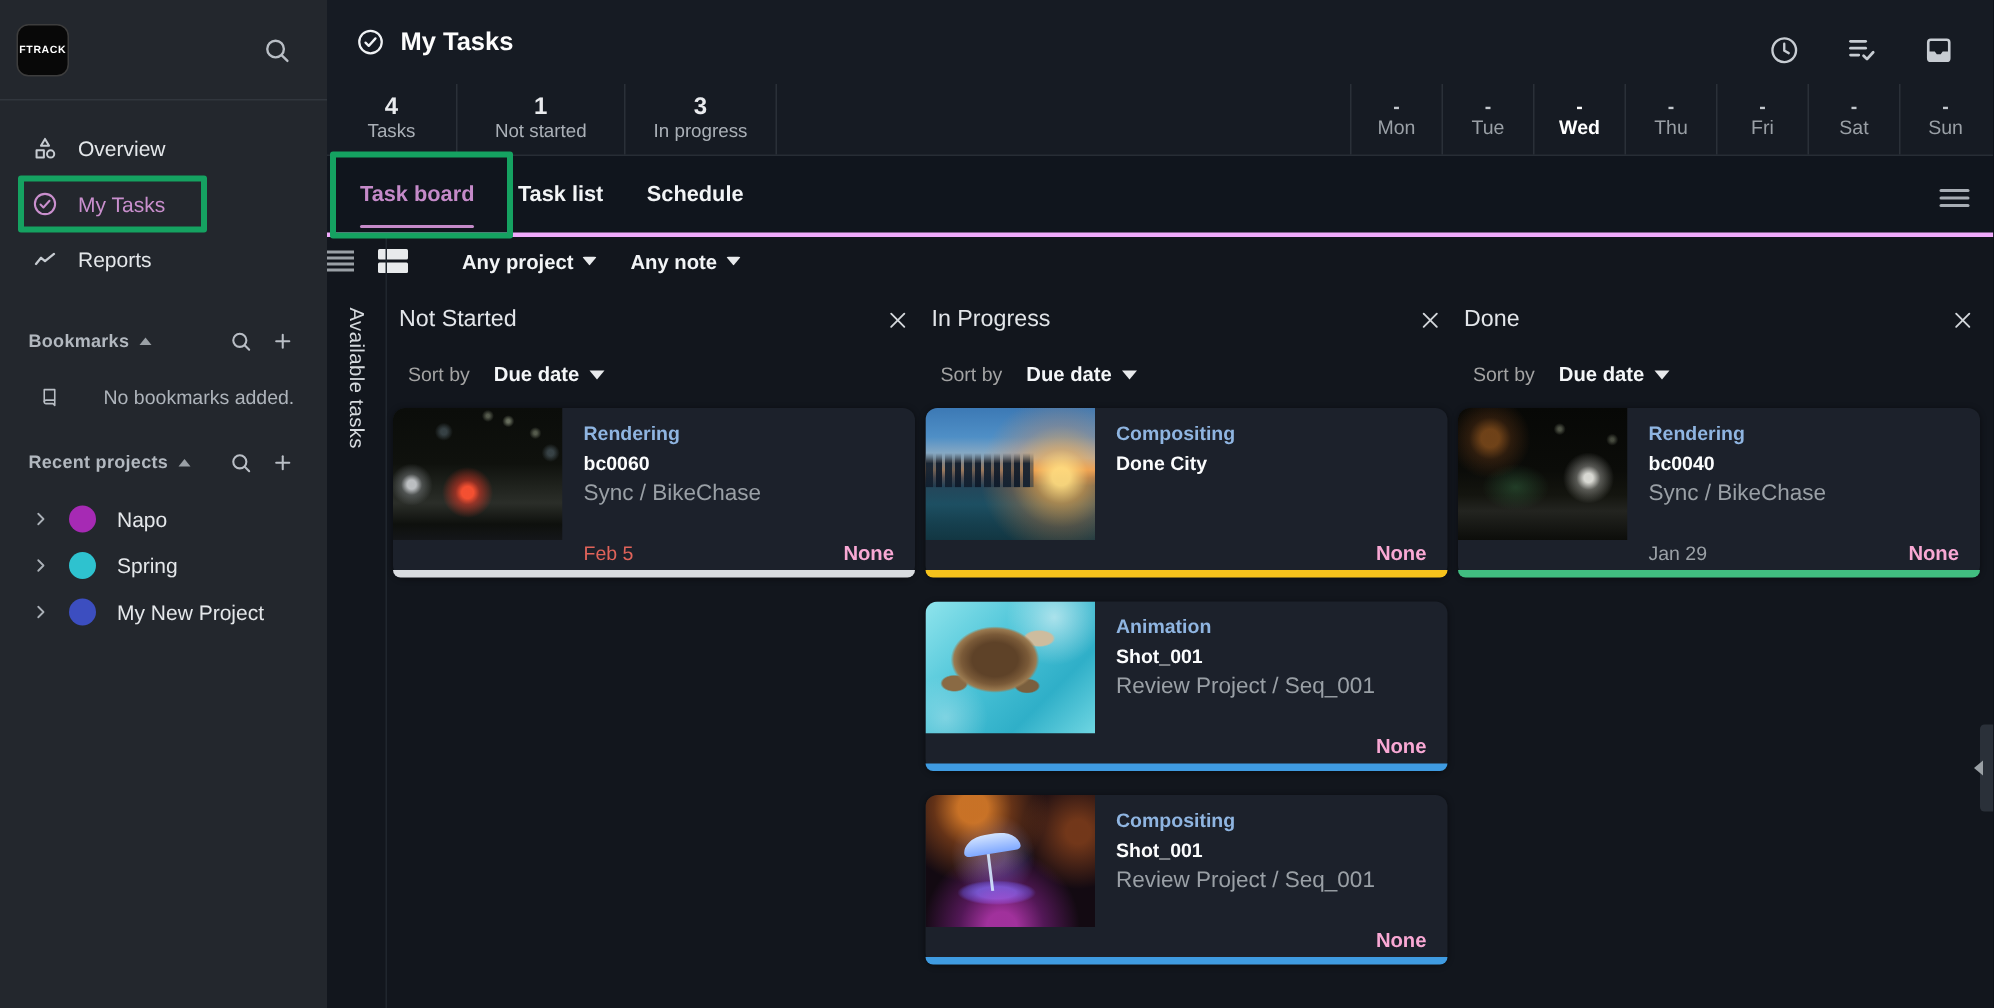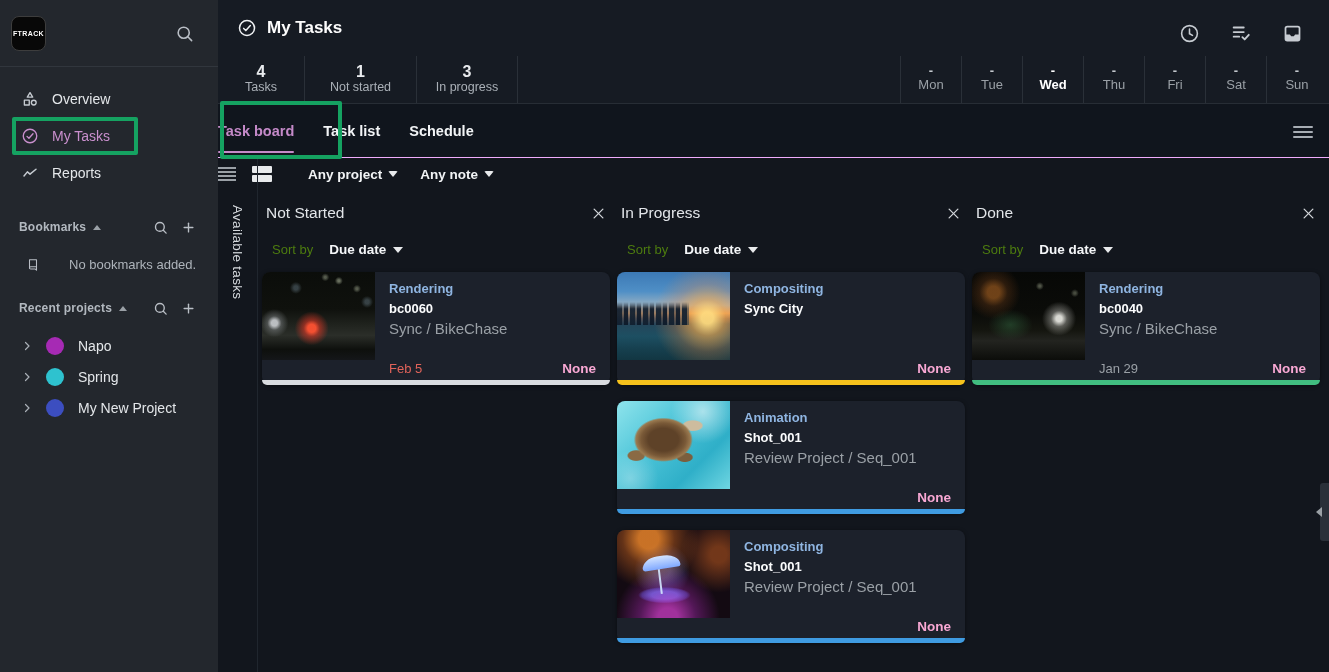--- a/index.html
+++ b/index.html
@@ -43,21 +43,21 @@
   .stat-value { font-size:16px; font-weight:bold; color:#e9ebee; line-height:17px; }
   .stat-label { font-size:12.5px; color:#aab0b7; line-height:14px; }
   .week-row { position:absolute; right:2px; bottom:0; height:47px; display:flex; }
   .day-cell { width:61px; border-left:1px solid #2a3038; display:flex; flex-direction:column; align-items:center; justify-content:center; padding-bottom:3px; color:#9aa0a6; }
   .day-dash { font-size:13px; font-weight:bold; line-height:13px; color:#c3c8cd; }
   .day-name { font-size:13px; line-height:16px; }
   .day-cell.today { color:#ffffff; }
   .day-cell.today .day-name { font-weight:bold; color:#fff; }
   .day-cell.today .day-dash { color:#fff; }
 
-  .tab-row { position:absolute; left:0; top:104px; right:0; height:54px; background:#10151d; border-bottom:1px solid #f0abfc; display:flex; align-items:center; }
+  .tab-row { position:absolute; left:0; top:104px; right:0; height:54px; background:#10151d; border-bottom:3px solid #f0abfc; display:flex; align-items:center; padding-left:22px; }
   .tab { position:relative; height:54px; display:flex; align-items:center; margin-right:29px; font-size:14.5px; font-weight:bold; color:#f2f4f6; cursor:pointer; }
   .tab.active { color:#c58ac9; }
   .tab.active::after { content:""; position:absolute; left:0; right:0; bottom:5px; height:2px; background:#c58ac9; border-radius:1px; }
   .tab-row-menu { position:absolute; right:16px; top:19px; cursor:pointer; }
   .hamburger div { width:20px; height:2px; background:#a7adb4; margin:3px 0; border-radius:1px; }
 
   .filter-row { position:absolute; left:0; top:158px; right:0; height:32px; display:flex; align-items:center; }
   .view-icon { margin-right:16px; cursor:pointer; }
   .dense-lines div { width:18px; height:2px; background:#9aa0a6; margin:2px 0; }
   .stacked div { width:20px; height:7px; background:#e8eaec; border-radius:1px; margin:2px 0; }
@@ -67,21 +67,21 @@
   
   .rail { position:absolute; left:0; top:158px; bottom:0; width:40px; border-right:1px solid #20262e; }
   .rail-label { writing-mode:vertical-rl; font-size:13.5px; color:#d6dade; margin:47px 0 0 12px; letter-spacing:.3px; cursor:pointer; }
 
   .columns { position:absolute; left:44px; top:190px; right:6px; bottom:0; display:flex; gap:7px; }
   .column { width:348px; flex:none; }
   .col-head { display:flex; align-items:center; justify-content:space-between; padding:14px 4px 0 4px; }
   .col-title { font-size:15.5px; color:#e2e5e9; }
   .close-x { color:#d3d7db; cursor:pointer; }
   .sort-row { display:flex; align-items:center; margin:20px 0 0 10px; }
-  .sort-label { font-size:13px; color:#4d7c0f; }
+  .sort-label { font-size:13px; color:#a3a3a3; }
   .sort-value { font-size:13.5px; font-weight:bold; color:#f4f6f8; margin-left:16px; }
   .sort-chev { width:0; height:0; border-left:5px solid transparent; border-right:5px solid transparent; border-top:6px solid #e8eaec; margin-left:7px; }
   .cards { display:flex; flex-direction:column; gap:16px; margin-top:15px; }
 
   .card { position:relative; height:113px; background:#1c212b; border-radius:8px; box-shadow:0 1px 4px rgba(0,0,0,.45); cursor:pointer; }
   .card-bar { position:absolute; left:0; right:0; bottom:0; height:5px; border-radius:0 0 8px 8px; }
   .thumb { position:absolute; left:0; top:0; width:113px; height:88px; border-radius:8px 0 0 0; overflow:hidden; }
   .card-body { position:absolute; left:113px; top:0; right:0; height:88px; padding:9px 14px 0 14px; }
   .card-type { font-size:13px; font-weight:600; color:#8fb5e1; line-height:16px; }
   .card-name { font-size:13px; font-weight:bold; color:#fbfcfd; line-height:16px; margin-top:4px; }
@@ -430,21 +430,21 @@
         <div class="sort-row">
           <span class="sort-label">Sort by</span>
           <span class="sort-value">Due date</span>
           <span class="sort-chev"></span>
         </div>
         <div class="cards">
           <div class="card">
             <div class="thumb thumb-sunset-city"></div>
             <div class="card-body">
               <div class="card-type">Compositing</div>
-              <div class="card-name">Sync City</div>
+              <div class="card-name">Done City</div>
             </div>
             <div class="card-bottom">
               <span class="card-assignee">None</span>
             </div>
             <div class="card-bar" style="background: rgb(246, 194, 28);"></div>
           </div>
           <div class="card">
             <div class="thumb thumb-sea-turtle"></div>
             <div class="card-body">
               <div class="card-type">Animation</div>

